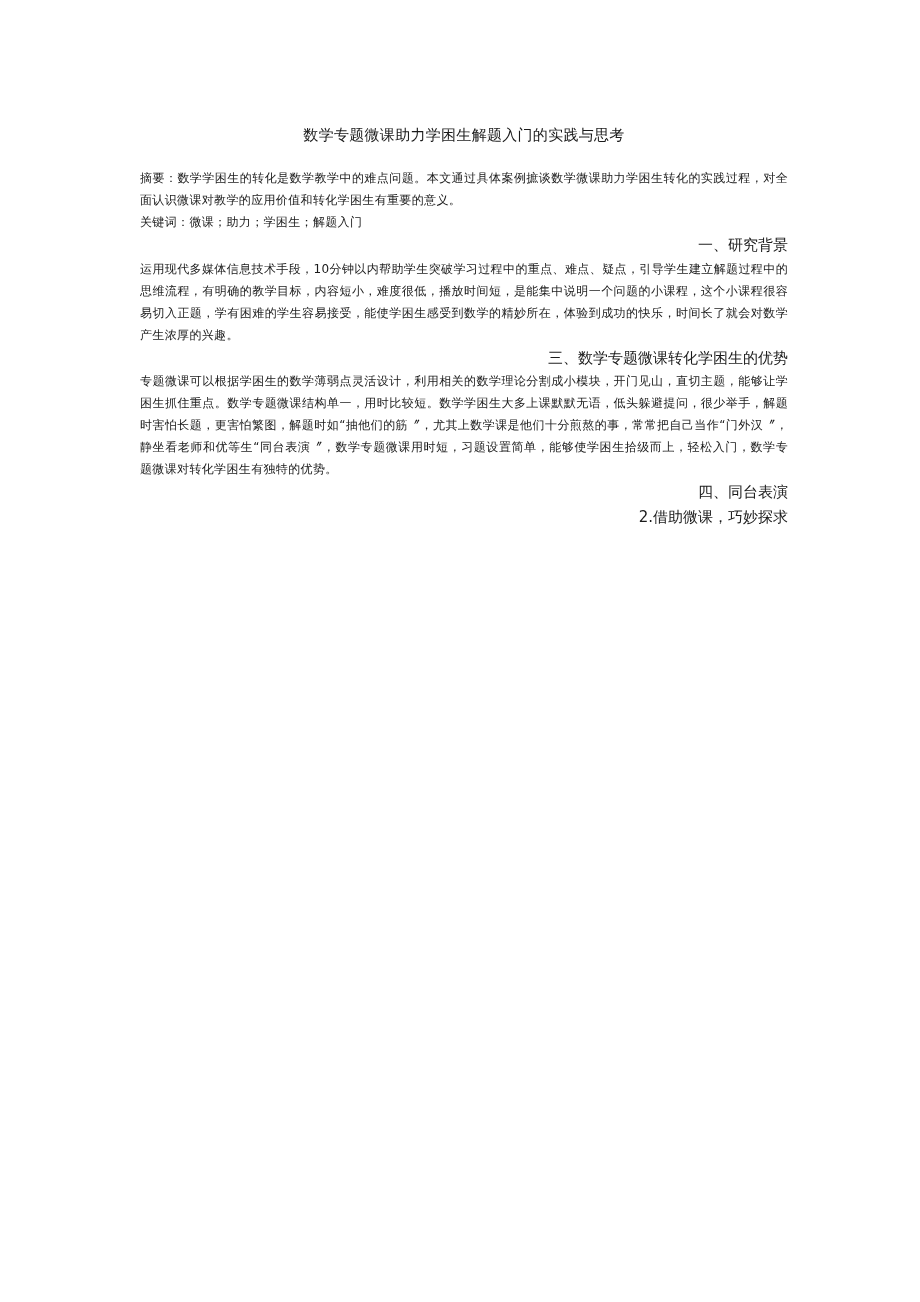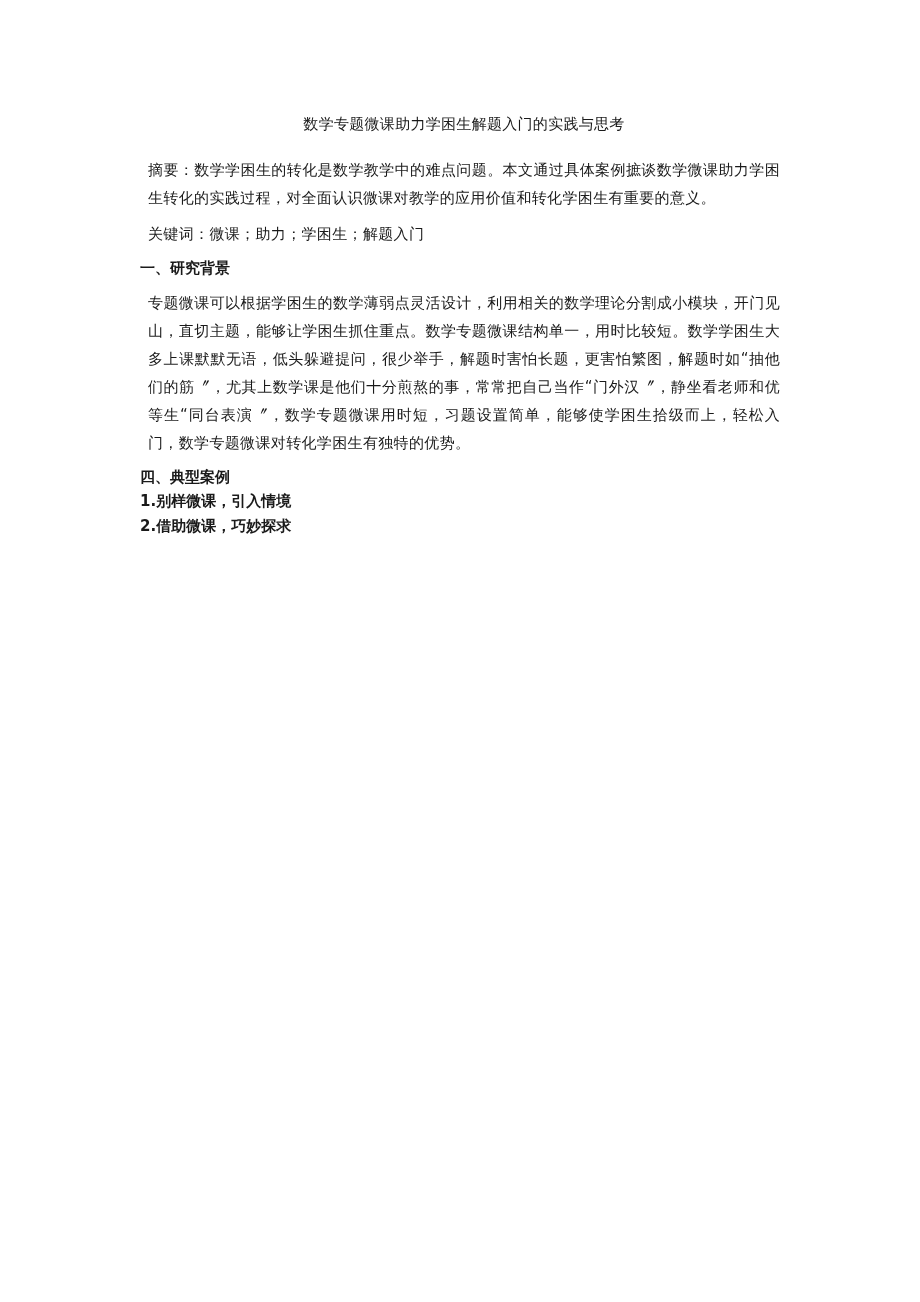--- a/index.html
+++ b/index.html
@@ -11,59 +11,61 @@
     width: 920px;
     height: 1302px;
     position: relative;
     overflow: hidden;
     font-family: "DejaVu Sans", "Liberation Sans", sans-serif;
     color: #1a1a1a;
   }
   .page {
     position: absolute;
     left: 140px;
-    top: 112px;
+    top: 123px;
     width: 648px;
   }
   .title {
     text-align: center;
     font-size: 15px;
     line-height: 24px;
     height: 24px;
     margin: 0 0 20px 0;
     font-weight: normal;
     letter-spacing: 0.3px;
   }
   .line, .para {
-    font-size: 15px;
-    line-height: 28px;
-    margin: 8px;
+    font-size: 12px;
+    line-height: 22px;
+    margin: 0;
     text-align: justify;
     letter-spacing: 0.35px;
   }
   .heading {
     font-size: 15px;
     line-height: 24.6px;
     margin: 0;
-    font-weight: bold;
+    font-weight: normal;
+    text-align: right;
   }
 </style>
 </head>
 <body>
 
 <div class="page">
   <h1 class="title">数学专题微课助力学困生解题入门的实践与思考</h1>
 
   <p class="para">摘要：数学学困生的转化是数学教学中的难点问题。本文通过具体案例摭谈数学微课助力学困生转化的实践过程，对全面认识微课对教学的应用价值和转化学困生有重要的意义。</p>
   <p class="para">关键词：微课；助力；学困生；解题入门</p>
 
   <h2 class="heading">一、研究背景</h2>
 
+  <p class="para">运用现代多媒体信息技术手段，10分钟以内帮助学生突破学习过程中的重点、难点、疑点，引导学生建立解题过程中的思维流程，有明确的教学目标，内容短小，难度很低，播放时间短，是能集中说明一个问题的小课程，这个小课程很容易切入正题，学有困难的学生容易接受，能使学困生感受到数学的精妙所在，体验到成功的快乐，时间长了就会对数学产生浓厚的兴趣。</p>
 
+  <h2 class="heading">三、数学专题微课转化学困生的优势</h2>
   <p class="para">专题微课可以根据学困生的数学薄弱点灵活设计，利用相关的数学理论分割成小模块，开门见山，直切主题，能够让学困生抓住重点。数学专题微课结构单一，用时比较短。数学学困生大多上课默默无语，低头躲避提问，很少举手，解题时害怕长题，更害怕繁图，解题时如“抽他们的筋〞，尤其上数学课是他们十分煎熬的事，常常把自己当作“门外汉〞，静坐看老师和优等生“同台表演〞，数学专题微课用时短，习题设置简单，能够使学困生拾级而上，轻松入门，数学专题微课对转化学困生有独特的优势。</p>
 
-  <h2 class="heading">四、典型案例</h2>
+  <h2 class="heading">四、同台表演</h2>
 
-  <h3 class="heading">1.别样微课，引入情境</h3>
 
 
   <h3 class="heading">2.借助微课，巧妙探求</h3>
 </div>
 
 </body></html>

